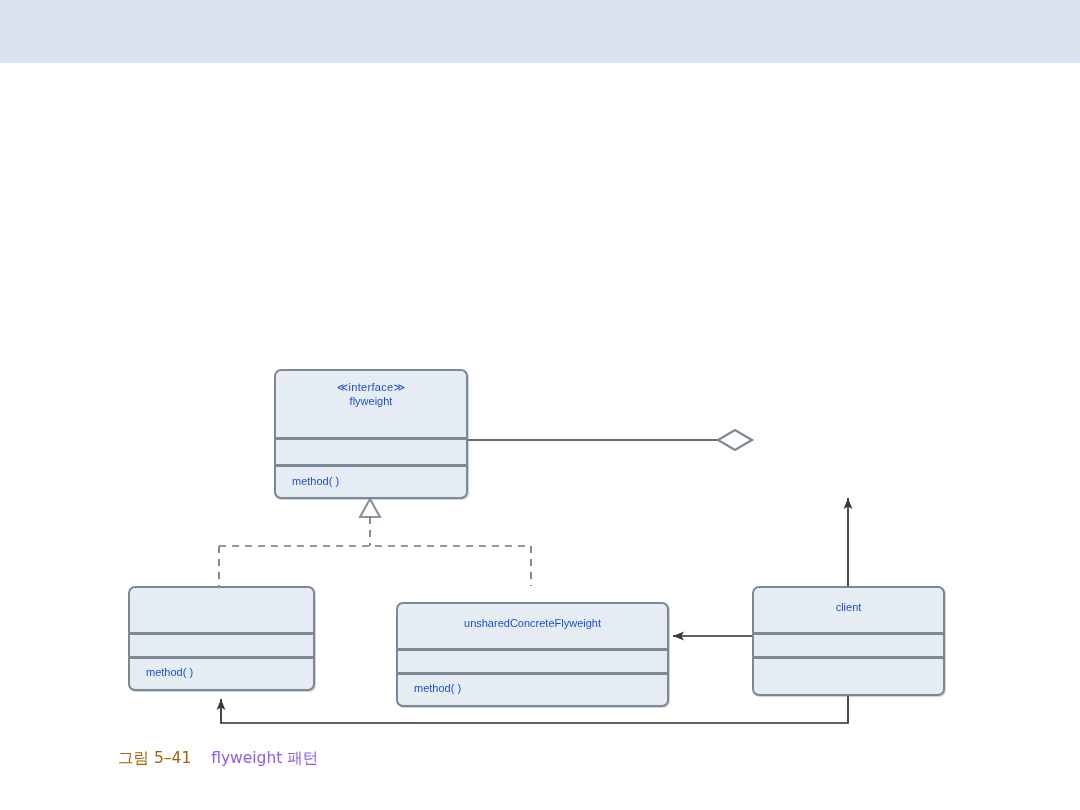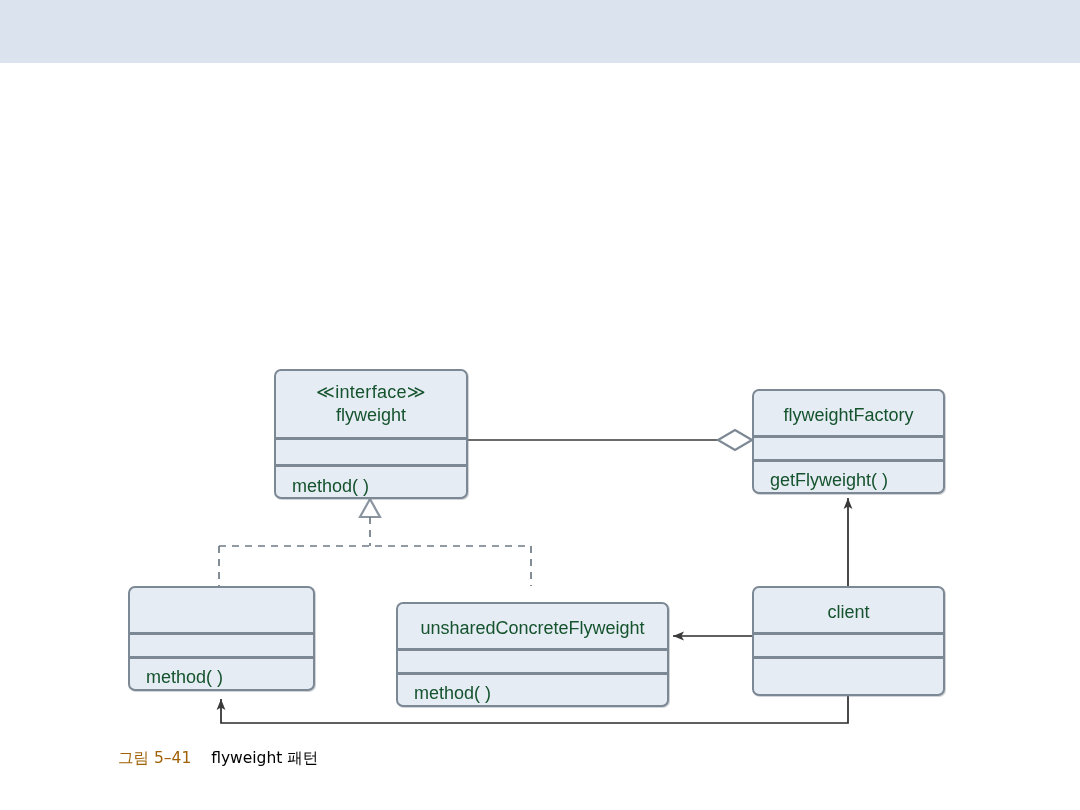--- a/index.html
+++ b/index.html
@@ -55,22 +55,22 @@
     left: 0;
     width: 100%;
     height: 3px;
     background: #7c8894;
   }
   .cls-name, .cls-op {
     position: absolute;
     left: 0;
     width: 100%;
     text-align: center;
-    color: #14532d;
-    font-size: 18px;
+    color: #1d4ed8;
+    font-size: 11px;
     line-height: 1.25;
     white-space: nowrap;
   }
   .cls-op {
     text-align: left;
     padding-left: 16px;
     box-sizing: border-box;
   }
   .cls-stereo {
     display: block;
@@ -79,21 +79,21 @@
   #caption {
     position: absolute;
     left: 118px;
     top: 748px;
     font-size: 15.5px;
     color: #3a3a3a;
     white-space: nowrap;
     font-family: "DejaVu Sans", "Liberation Sans", sans-serif;
   }
   #caption .cap-fig { color: #a16207; }
-  #caption .cap-txt { color: #000000; }
+  #caption .cap-txt { color: #8b5cf6; }
 </style>
 </head>
 <body>
 
 <div id="page">
 
   <div id="header-band"></div>
 
   <div id="diagram-area">
 
@@ -133,26 +133,20 @@
     <div class="cls-box" style="left:274px; top:369px; width:194px; height:130px;">
       <div class="cls-name" style="top:10px;">
         <span class="cls-stereo">≪interface≫</span>
         <span>flyweight</span>
       </div>
       <div class="cls-sep" style="top:66px;"></div>
       <div class="cls-sep" style="top:93px;"></div>
       <div class="cls-op" style="top:104px;">method( )</div>
     </div>
 
-    <div class="cls-box" style="left:752px; top:389px; width:193px; height:105px;">
-      <div class="cls-name" style="top:13px;">flyweightFactory</div>
-      <div class="cls-sep" style="top:44px;"></div>
-      <div class="cls-sep" style="top:68px;"></div>
-      <div class="cls-op" style="top:78px;">getFlyweight( )</div>
-    </div>
 
     <div class="cls-box" style="left:128px; top:586px; width:187px; height:105px;">
       <div class="cls-sep" style="top:44px;"></div>
       <div class="cls-sep" style="top:68px;"></div>
       <div class="cls-op" style="top:78px;">method( )</div>
     </div>
 
     <div class="cls-box" style="left:396px; top:602px; width:273px; height:105px;">
       <div class="cls-name" style="top:13px;">unsharedConcreteFlyweight</div>
       <div class="cls-sep" style="top:44px;"></div>

